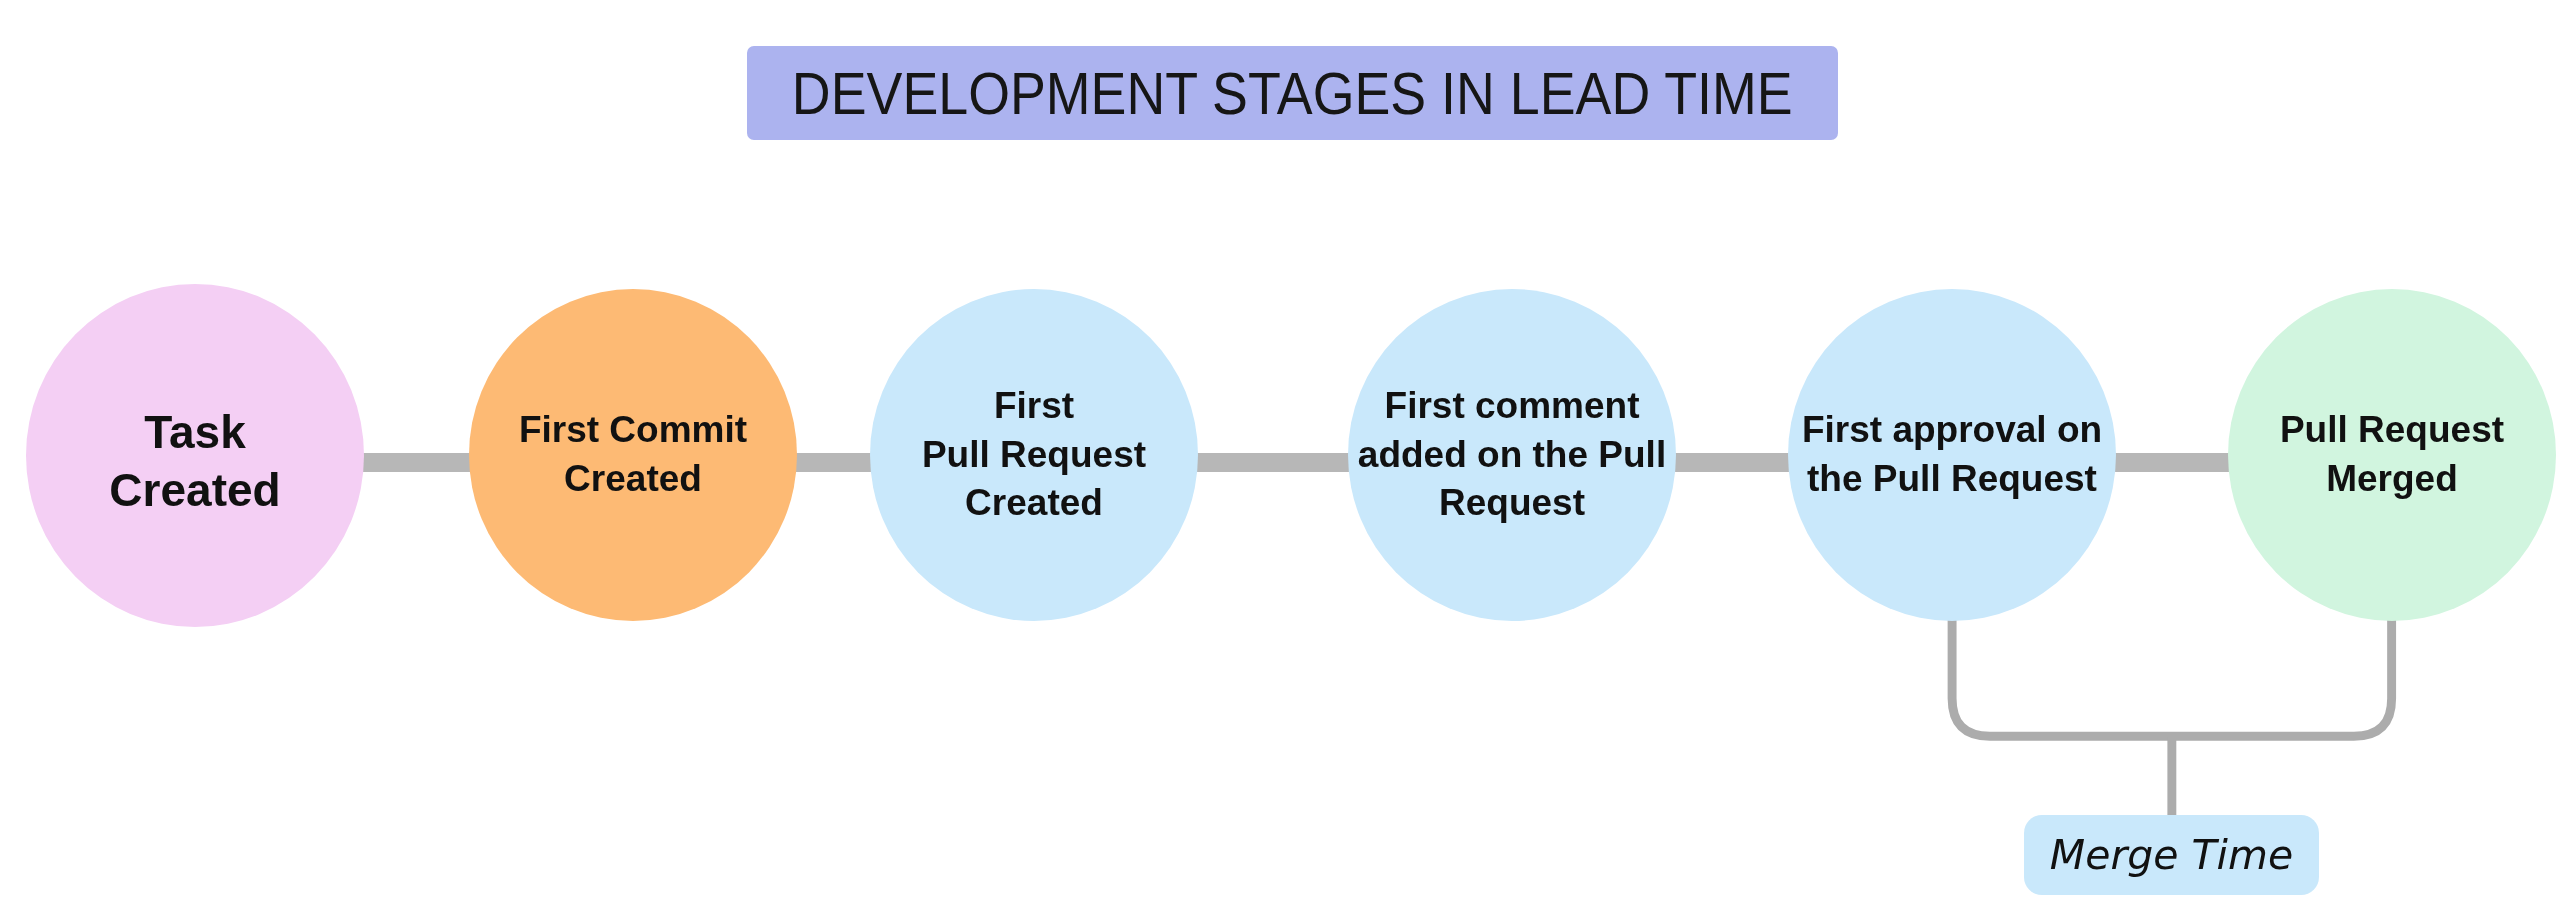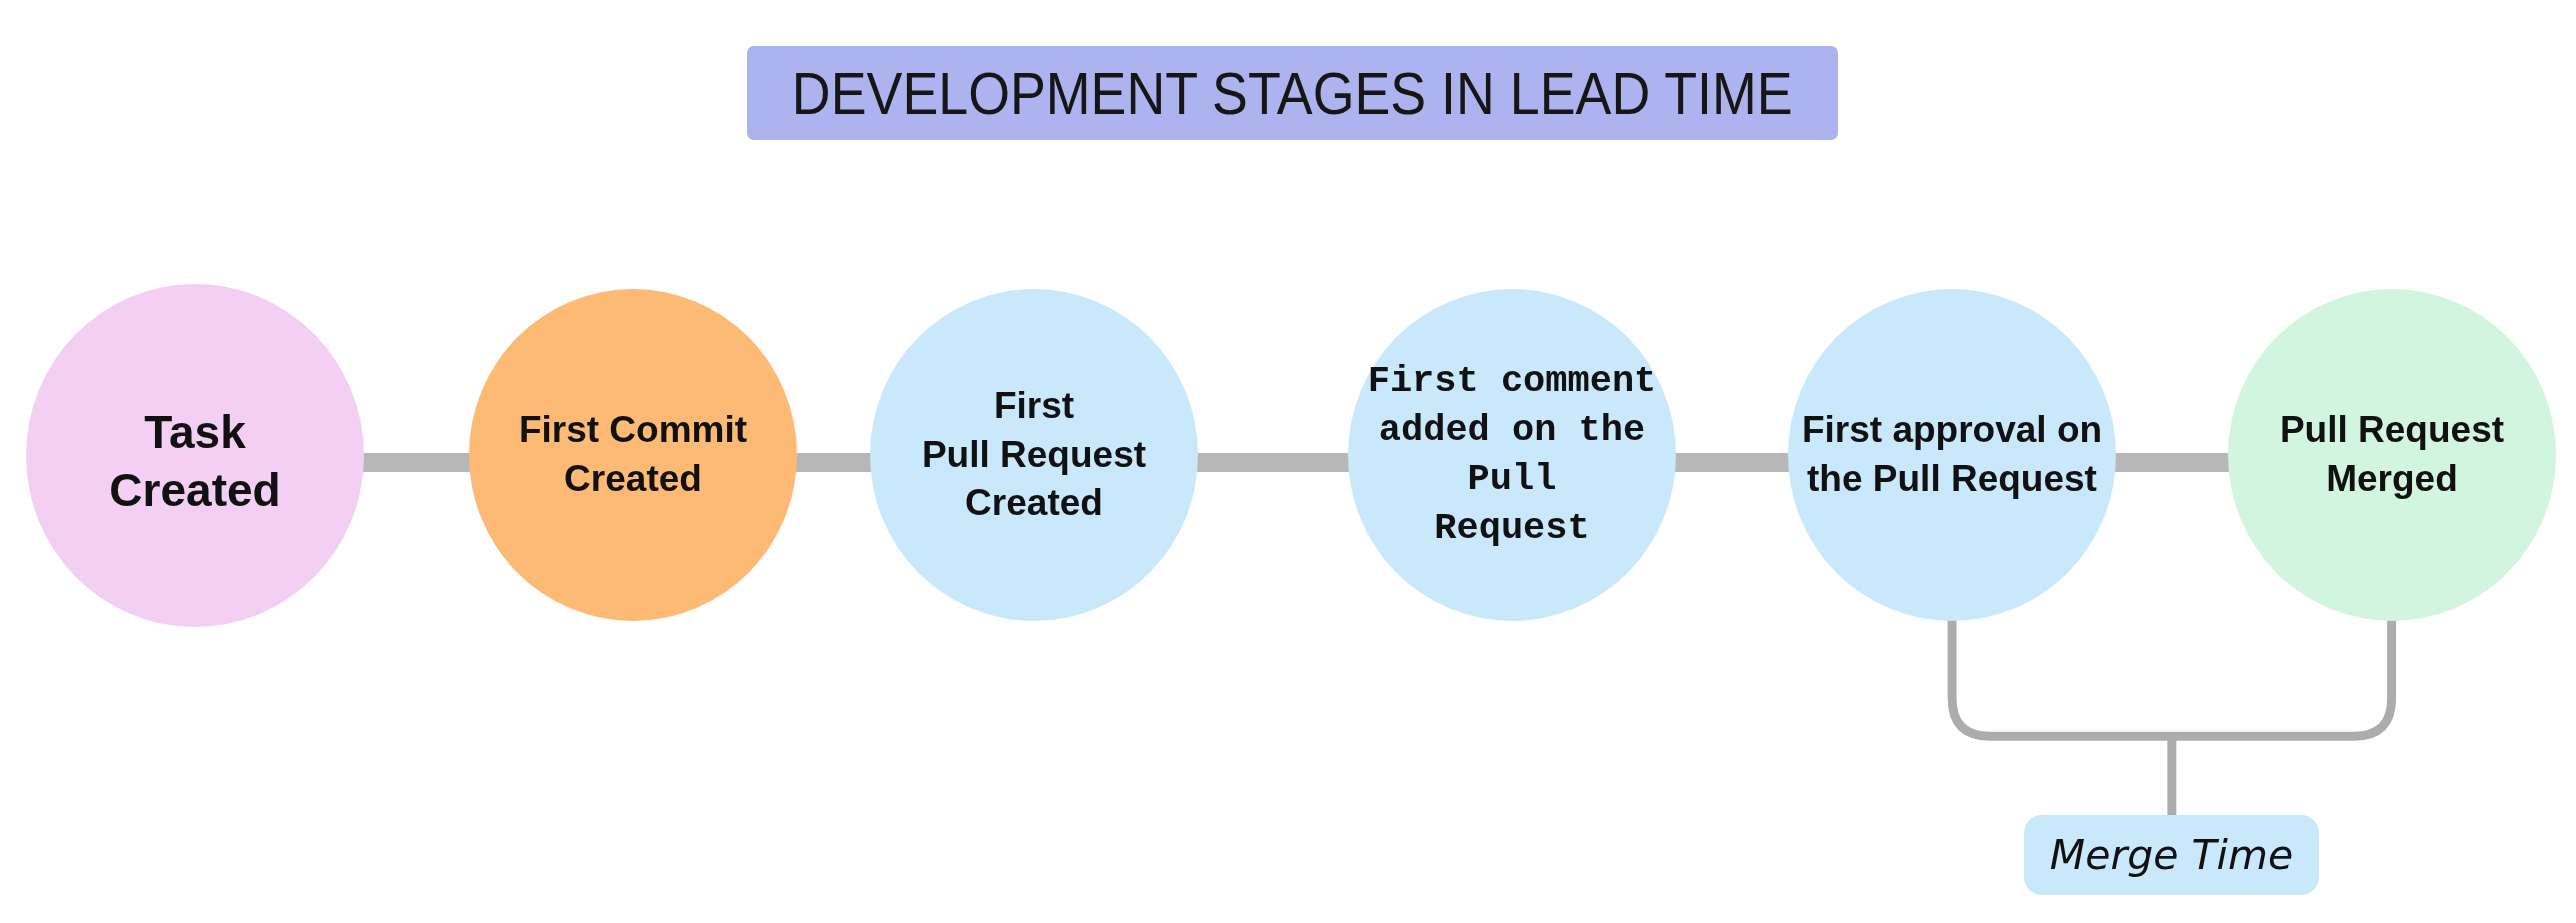--- a/index.html
+++ b/index.html
@@ -113,21 +113,21 @@
     <div class="stage-label">First Commit
 Created</div>
   </div>
 
   <div class="stage-circle c-rest c3" style="background: rgb(201, 232, 251);">
     <div class="stage-label">First
 Pull Request
 Created</div>
   </div>
 
-  <div class="stage-circle c-rest c4" style="background: rgb(201, 232, 251); font-family: Liberation Mono, monospace;">
+  <div class="stage-circle c-rest c4" style="background: rgb(201, 232, 251);">
     <div class="stage-label">First comment
 added on the Pull
 Request</div>
   </div>
 
   <div class="stage-circle c-rest c5" style="background: rgb(201, 232, 251);">
     <div class="stage-label">First approval on
 the Pull Request</div>
   </div>
 

